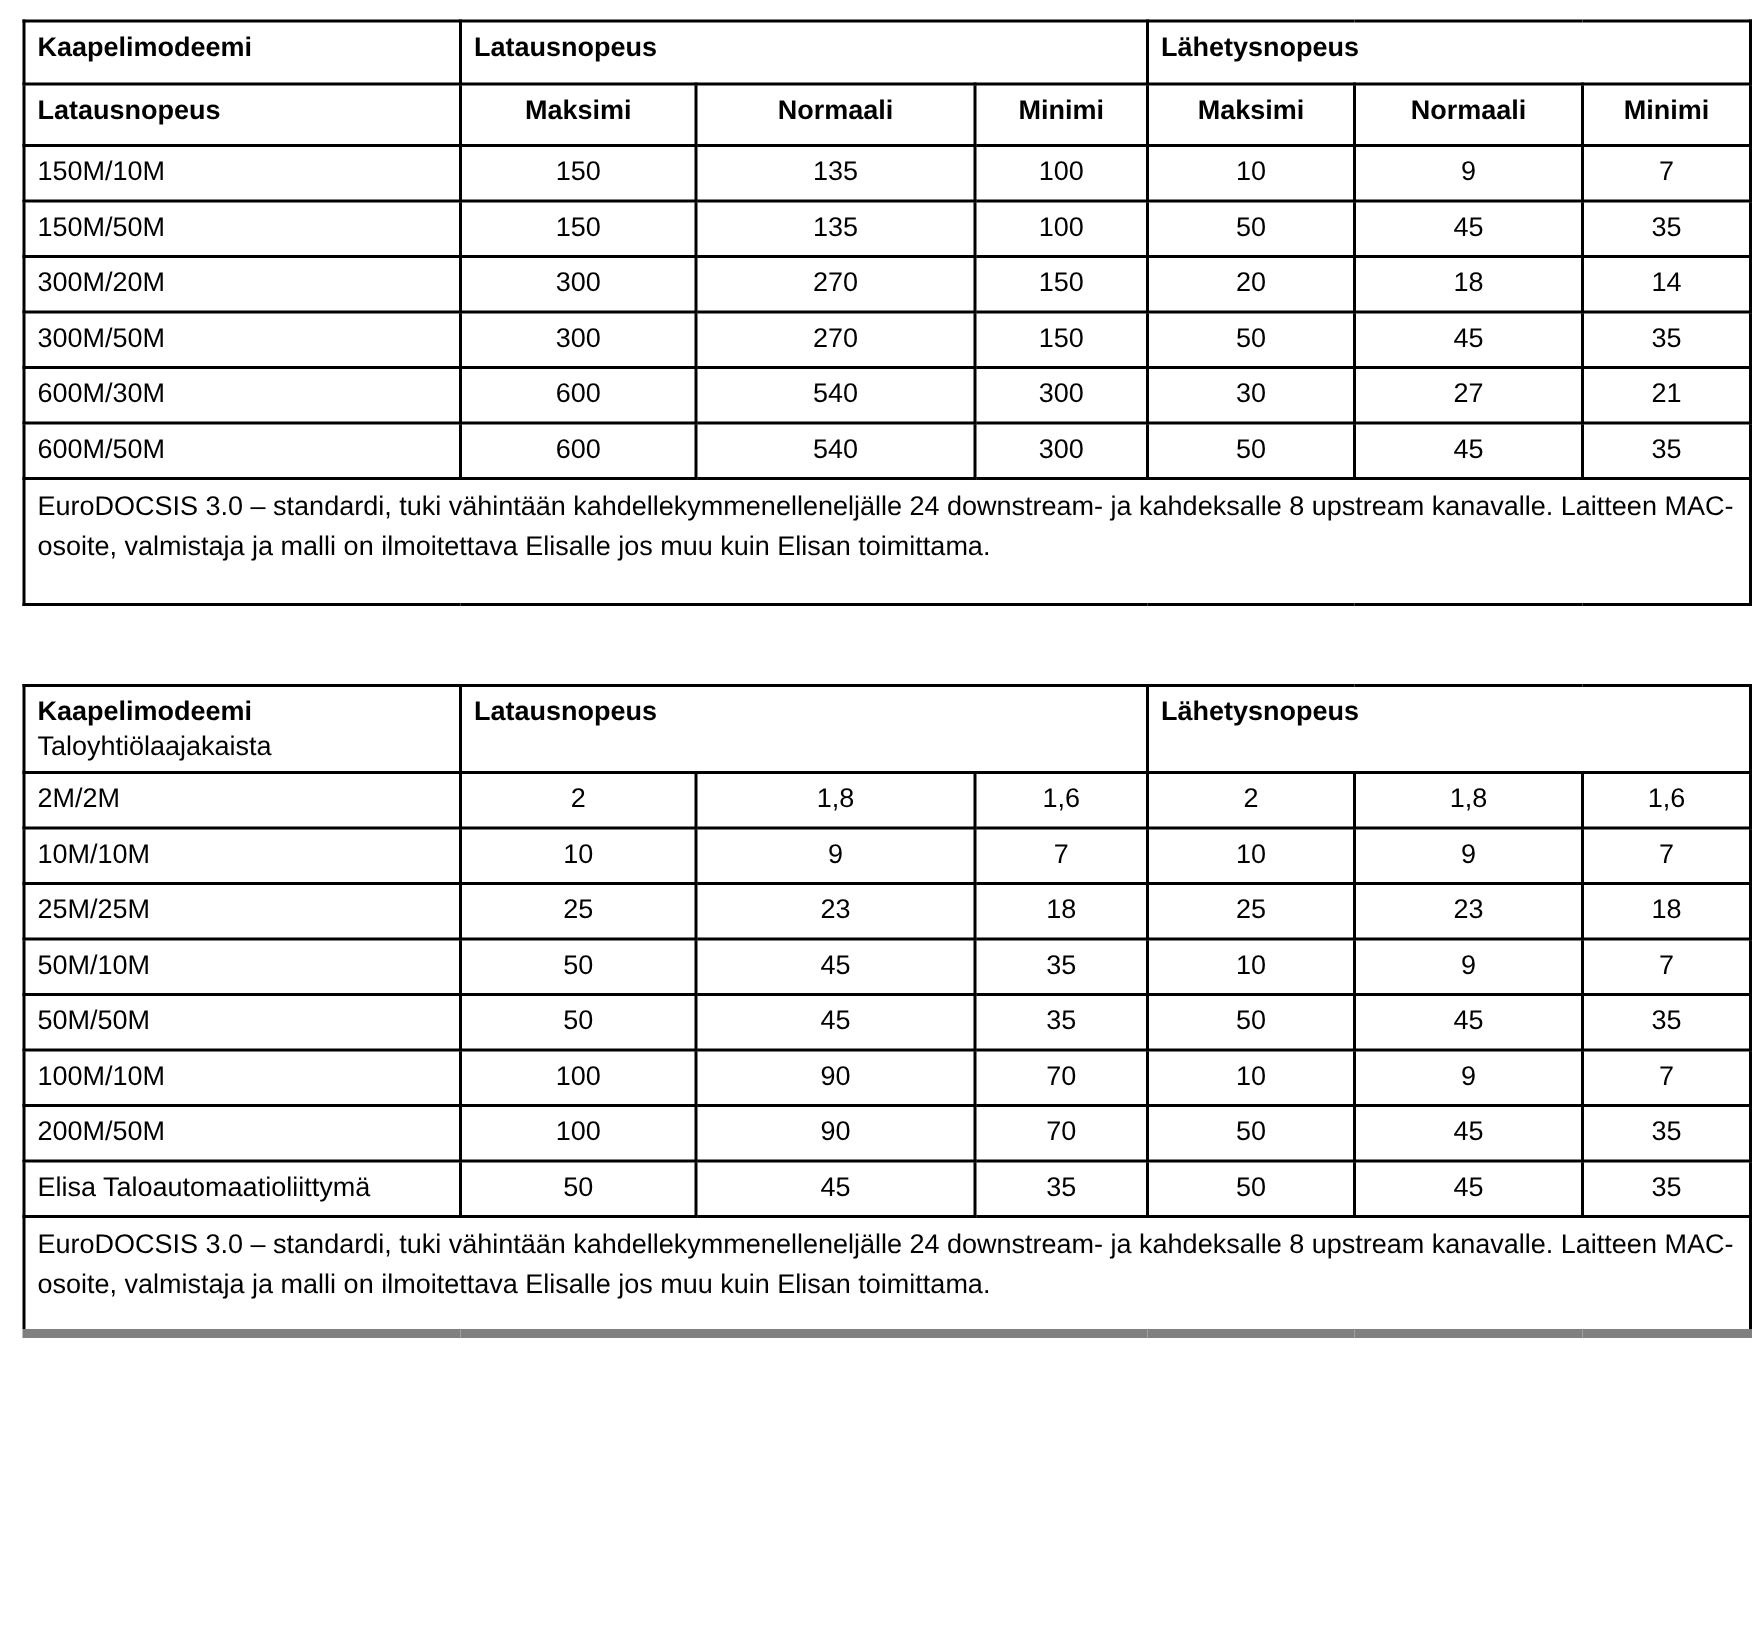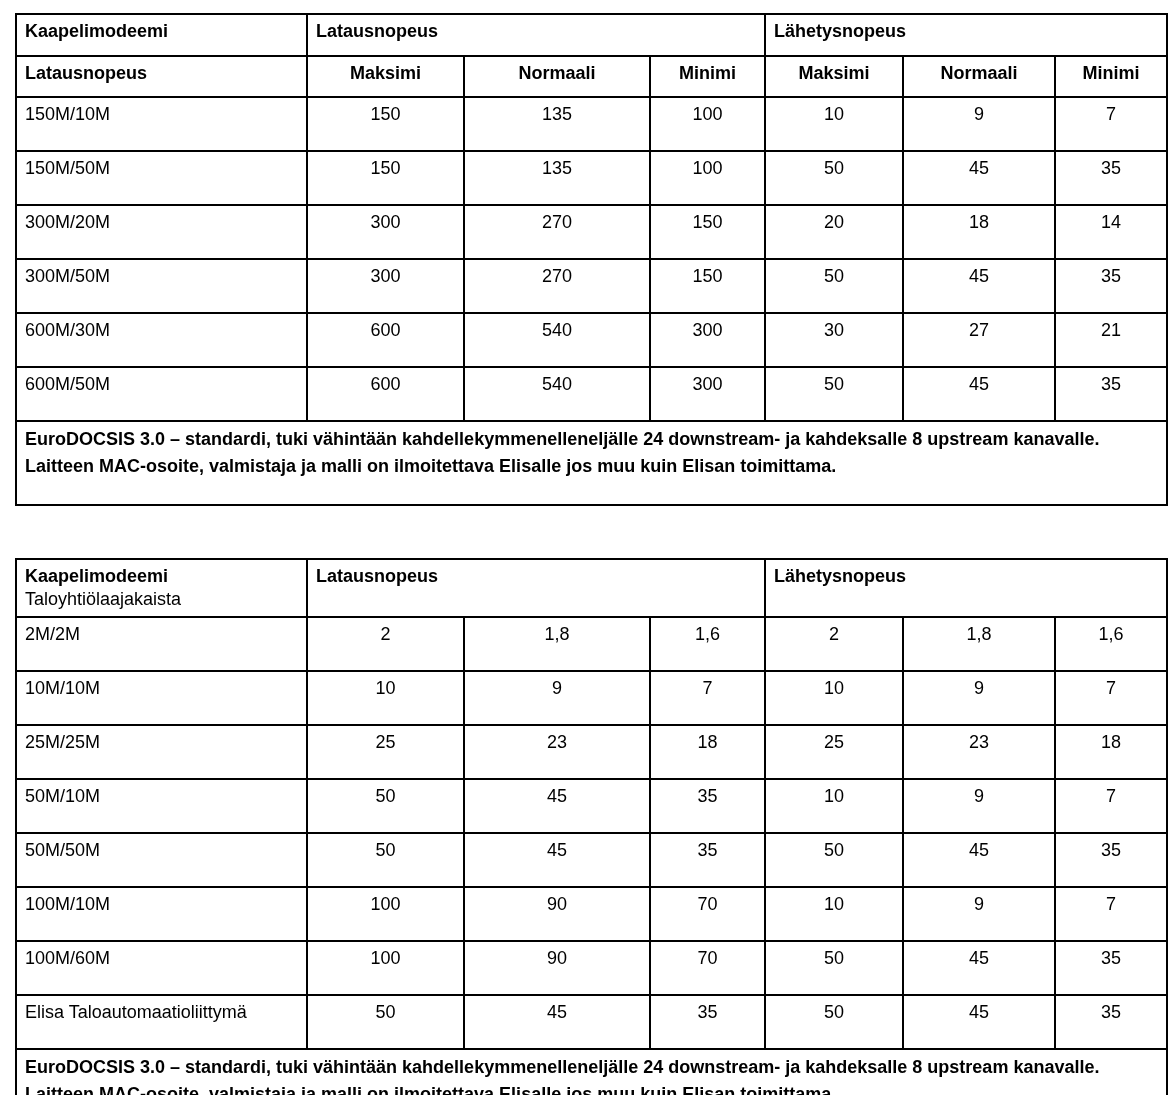--- a/index.html
+++ b/index.html
@@ -40,27 +40,27 @@
   }
   .speed-table th {
     font-weight: 700;
   }
   .speed-table td { text-align: center; font-weight: 400; }
   .speed-table .left { text-align: left; }
 
   tr.group-row   { height: 42px; }
   tr.group-row.tall { height: 57px; }
   tr.sub-row     { height: 41px; }
-  .speed-table tbody tr { height: 54px; border-radius: 15px; }
+  .speed-table tbody tr { height: 37px; border-radius: 15px; }
   table.first  tfoot tr { height: 84px; }
   table.second tfoot tr { height: 78px; }
 
   .speed-table tfoot td {
     text-align: left;
-    font-weight: 700;
+    font-weight: 400;
     font-size: 18px;
     line-height: 1.5;
     padding: 4px 8px;
   }
   
   table.second tfoot td { border-bottom: 6px solid #808080; }
 
   .cell-title { font-weight: 700; }
   .cell-subtitle { font-weight: 400; }
   .cell-subtitle:empty { display: none; }
@@ -231,21 +231,21 @@
         <tr>
           <td class="left">100M/10M</td>
           <td>100</td>
           <td>90</td>
           <td>70</td>
           <td>10</td>
           <td>9</td>
           <td>7</td>
         </tr>
         <tr>
-          <td class="left">100M/60M</td>
+          <td class="left">200M/50M</td>
           <td>100</td>
           <td>90</td>
           <td>70</td>
           <td>50</td>
           <td>45</td>
           <td>35</td>
         </tr>
         <tr>
           <td class="left">Elisa Taloautomaatioliittymä</td>
           <td>50</td>

